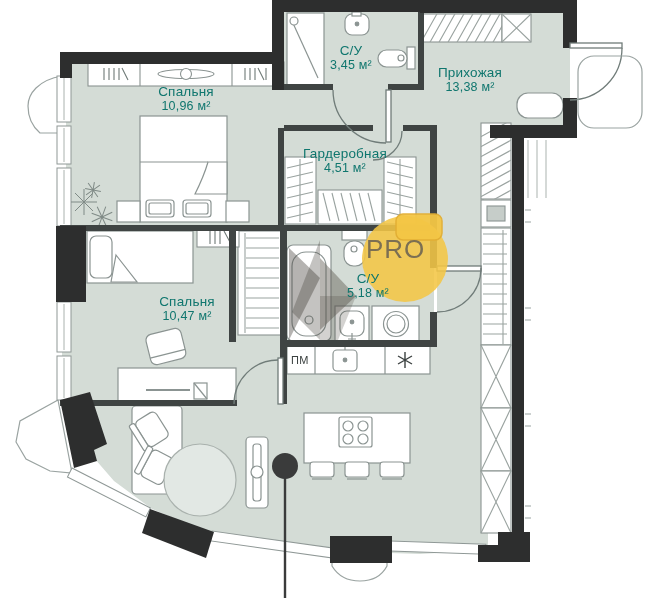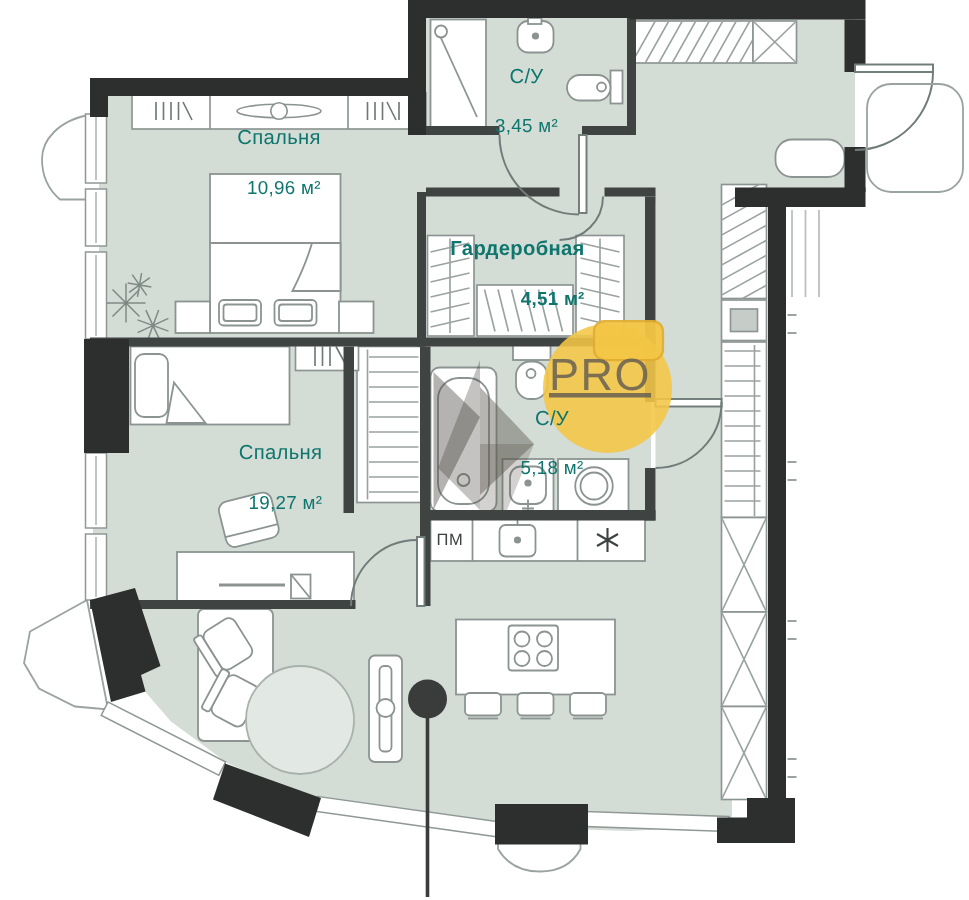--- a/index.html
+++ b/index.html
@@ -2,25 +2,25 @@
 <html><head>
 <meta charset="utf-8">
 <style>
   html,body{margin:0;padding:0;background:#fff;}
   #stage{position:relative;width:646px;height:600px;background:#ffffff;overflow:hidden;
          font-family:"Liberation Sans",sans-serif;}
   #plan-svg{position:absolute;left:0;top:0;}
   .room-label{position:absolute;transform:translateX(-50%);text-align:center;
               color:#0f766e;pointer-events:none;}
   .room-name{font-size:13.5px;line-height:14px;letter-spacing:.2px;}
-  .room-area{font-size:12.5px;line-height:14px;margin-top:19px;letter-spacing:.2px;text-align:right;}
+  .room-area{font-size:12.5px;line-height:14px;margin-top:0;letter-spacing:.2px;}
   .pm-label{position:absolute;transform:translateX(-50%);font-size:11px;color:#3c4241;
             letter-spacing:.5px;pointer-events:none;}
-  .pro-label{position:absolute;font-size:30px;letter-spacing:1px;color:rgba(97,92,82,.82);
-             pointer-events:none;text-decoration:underline;}
+  .pro-label{position:absolute;font-size:26px;letter-spacing:1px;color:rgba(97,92,82,.82);
+             pointer-events:none;}
 </style>
 </head>
 <body>
 
 <div id="stage">
 <svg id="plan-svg" width="646" height="600" viewBox="0 0 646 600">
 
   <g fill="#d4dcd6" stroke="none">
     <rect x="66" y="56" width="218" height="172"></rect>
     <rect x="278" y="6" width="146" height="122"></rect>
@@ -317,29 +317,33 @@
 </svg>
 
   <div class="room-label" style="left:186px;top:85px;">
     <div class="room-name">Спальня</div>
     <div class="room-area">10,96 м²</div>
   </div>
   <div class="room-label" style="left:351px;top:44px;">
     <div class="room-name">С/У</div>
     <div class="room-area">3,45 м²</div>
   </div>
-  <div class="room-label" style="left:345px;top:159px;font-weight:bold;">
+  <div class="room-label" style="left:470px;top:66px;">
+    <div class="room-name">Прихожая</div>
+    <div class="room-area">13,38 м²</div>
+  </div>
+  <div class="room-label" style="left:345px;top:147px;">
     <div class="room-name">Гардеробная</div>
     <div class="room-area">4,51 м²</div>
   </div>
   <div class="room-label" style="left:368px;top:272px;">
     <div class="room-name">С/У</div>
     <div class="room-area">5,18 м²</div>
   </div>
   <div class="room-label" style="left:187px;top:295px;">
     <div class="room-name">Спальня</div>
-    <div class="room-area">19,27 м²</div>
+    <div class="room-area">10,47 м²</div>
   </div>
 
   <div class="pm-label" style="left:300px;top:354px;text-align:center;">ПМ</div>
 
   <div class="pro-label" style="left:366px;top:234px;">PRO</div>
 </div>
 
 </body></html>

